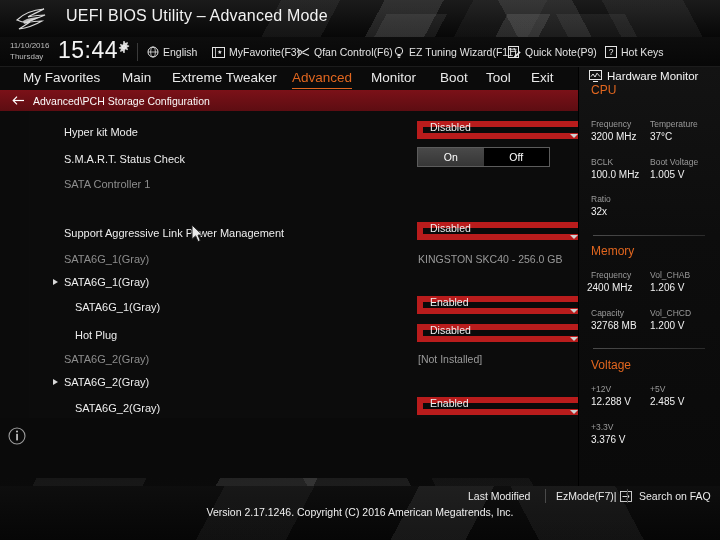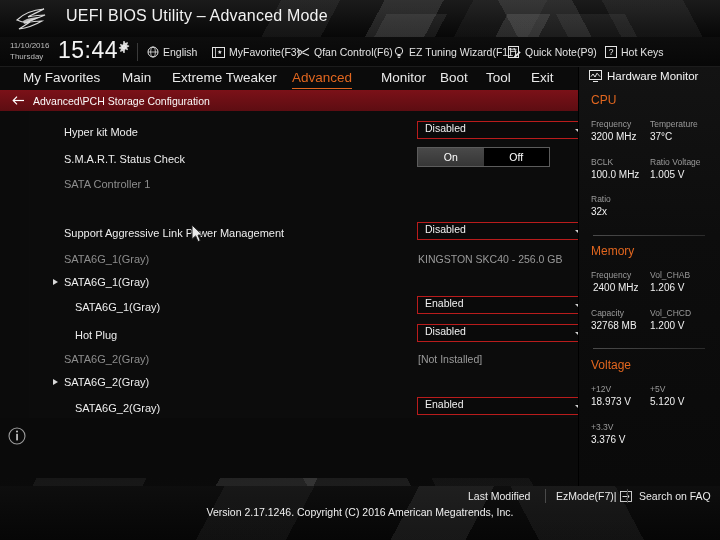--- a/index.html
+++ b/index.html
@@ -95,22 +95,22 @@
     position:absolute; left:389px; top:0; height:28px; line-height:28px;
     font-size:10.5px; color:#9a9a9a; white-space:nowrap;
   }
   .arrow-m {
     position:absolute; left:24px; top:11px;
     width:0; height:0; border-left:5px solid #d8d8d8;
     border-top:3.5px solid transparent; border-bottom:3.5px solid transparent;
   }
   .ddl {
     position:absolute; left:388px; top:3px; width:174px; height:18px;
-    background:#0a0a0a; border:1px solid #b91c1c;
-    display:flex; align-items:flex-start;
+    background:#0a0a0a; border:6px solid #b91c1c;
+    display:flex; align-items:flex-end;
   }
   .ddl span { font-size:10.5px; color:#f0f0f0; padding-left:7px; }
   .ddl .car {
     position:absolute; right:7px; top:7px;
     width:0;height:0;border-left:4px solid transparent;border-right:4px solid transparent;
     border-top:4px solid #d0d0d0;
   }
   .seg {
     position:absolute; left:388px; top:2px; width:133px; height:20px;
     border:1px solid #5c5c5c; display:flex; background:#000;
@@ -267,21 +267,21 @@
       </svg>
       <span>Hot Keys</span>
     </div>
   </div>
 
   <div class="navbar">
     <div class="navitem" style="left:23px">My Favorites</div>
     <div class="navitem" style="left:122px">Main</div>
     <div class="navitem" style="left:172px">Extreme Tweaker</div>
     <div class="navitem active" style="left:292px">Advanced</div>
-    <div class="navitem" style="left:381px">Monitor</div>
+    <div class="navitem" style="left:371px">Monitor</div>
     <div class="navitem" style="left:440px">Boot</div>
     <div class="navitem" style="left:486px">Tool</div>
     <div class="navitem" style="left:531px">Exit</div>
   </div>
 
   <div class="crumb">
     <svg width="13" height="11" viewBox="0 0 13 11">
       <line x1="1.5" y1="5.5" x2="12" y2="5.5" stroke="#fff" stroke-width="1.2"></line>
       <polyline points="5,1.6 1.2,5.5 5,9.4" fill="none" stroke="#fff" stroke-width="1.2"></polyline>
     </svg>
@@ -379,49 +379,49 @@
   <div class="hwpanel">
     <div class="hw-title">
       <svg width="13" height="12" viewBox="0 0 13 12">
         <rect x="0.5" y="0.5" width="12" height="9" fill="none" stroke="#e8e8e8" stroke-width="1"></rect>
         <polyline points="2,6.6 4,4 6,7 8,3.2 11,6.6" fill="none" stroke="#e8e8e8" stroke-width="1"></polyline>
         <line x1="4" y1="11.5" x2="9" y2="11.5" stroke="#e8e8e8" stroke-width="1"></line>
       </svg>
       <span>Hardware Monitor</span>
     </div>
 
-    <div class="hw-sec" style="top:26px">CPU</div>
+    <div class="hw-sec" style="top:16px">CPU</div>
     <div class="hw-lab" style="top:52px;left:12px">Frequency</div>
     <div class="hw-val" style="top:64px;left:12px">3200 MHz</div>
     <div class="hw-lab" style="top:52px;left:71px">Temperature</div>
     <div class="hw-val" style="top:64px;left:71px">37°C</div>
     <div class="hw-lab" style="top:90px;left:12px">BCLK</div>
     <div class="hw-val" style="top:102px;left:12px">100.0 MHz</div>
-    <div class="hw-lab" style="top:90px;left:71px">Ratio Voltage</div>
+    <div class="hw-lab" style="top:90px;left:71px">Boot Voltage</div>
     <div class="hw-val" style="top:102px;left:71px">1.005 V</div>
     <div class="hw-lab" style="top:127px;left:12px">Ratio</div>
     <div class="hw-val" style="top:139px;left:12px">32x</div>
     <div class="hw-hr" style="top:168px"></div>
 
     <div class="hw-sec" style="top:177px">Memory</div>
     <div class="hw-lab" style="top:203px;left:12px">Frequency</div>
-    <div class="hw-val" style="top:215px;left:14px">2400 MHz</div>
+    <div class="hw-val" style="top:215px;left:8px">2400 MHz</div>
     <div class="hw-lab" style="top:203px;left:71px">Vol_CHAB</div>
     <div class="hw-val" style="top:215px;left:71px">1.206 V</div>
     <div class="hw-lab" style="top:241px;left:12px">Capacity</div>
     <div class="hw-val" style="top:253px;left:12px">32768 MB</div>
     <div class="hw-lab" style="top:241px;left:71px">Vol_CHCD</div>
     <div class="hw-val" style="top:253px;left:71px">1.200 V</div>
     <div class="hw-hr" style="top:281px"></div>
 
     <div class="hw-sec" style="top:291px">Voltage</div>
     <div class="hw-lab" style="top:317px;left:12px">+12V</div>
-    <div class="hw-val" style="top:329px;left:12px">18.973 V</div>
+    <div class="hw-val" style="top:329px;left:12px">12.288 V</div>
     <div class="hw-lab" style="top:317px;left:71px">+5V</div>
-    <div class="hw-val" style="top:329px;left:71px">5.120 V</div>
+    <div class="hw-val" style="top:329px;left:71px">2.485 V</div>
     <div class="hw-lab" style="top:355px;left:12px">+3.3V</div>
     <div class="hw-val" style="top:367px;left:12px">3.376 V</div>
   </div>
 
   <div class="footer">
     <div class="ft-art"></div>
 
     <div class="ft-item" style="left:468px">
       <span>Last Modified</span>
     </div>

